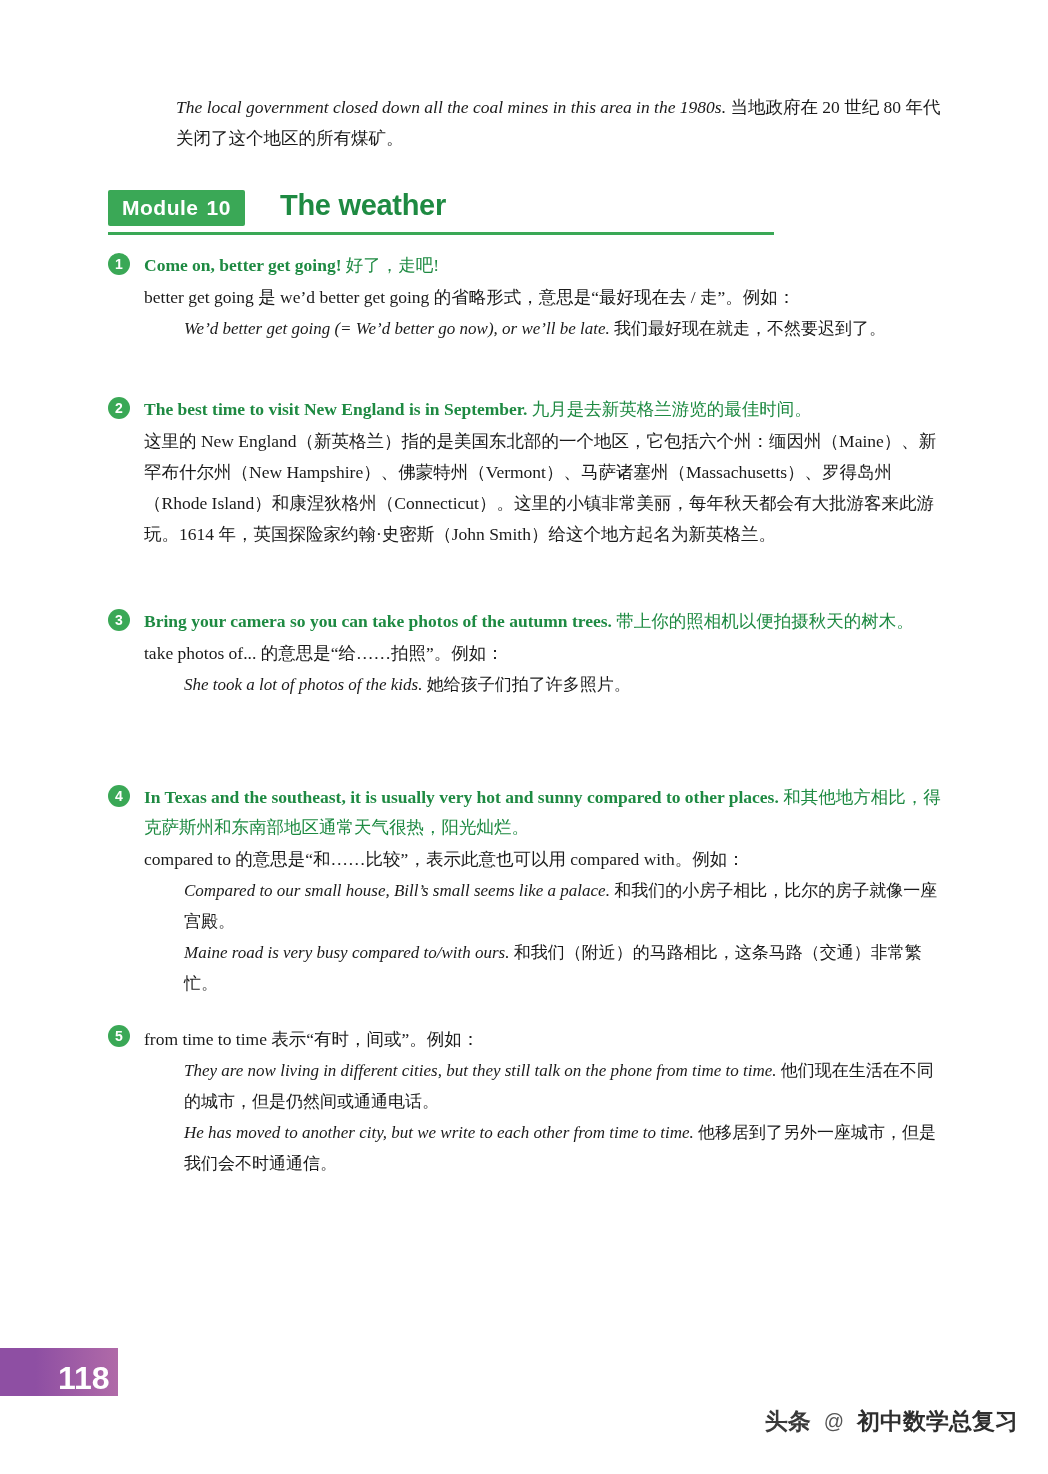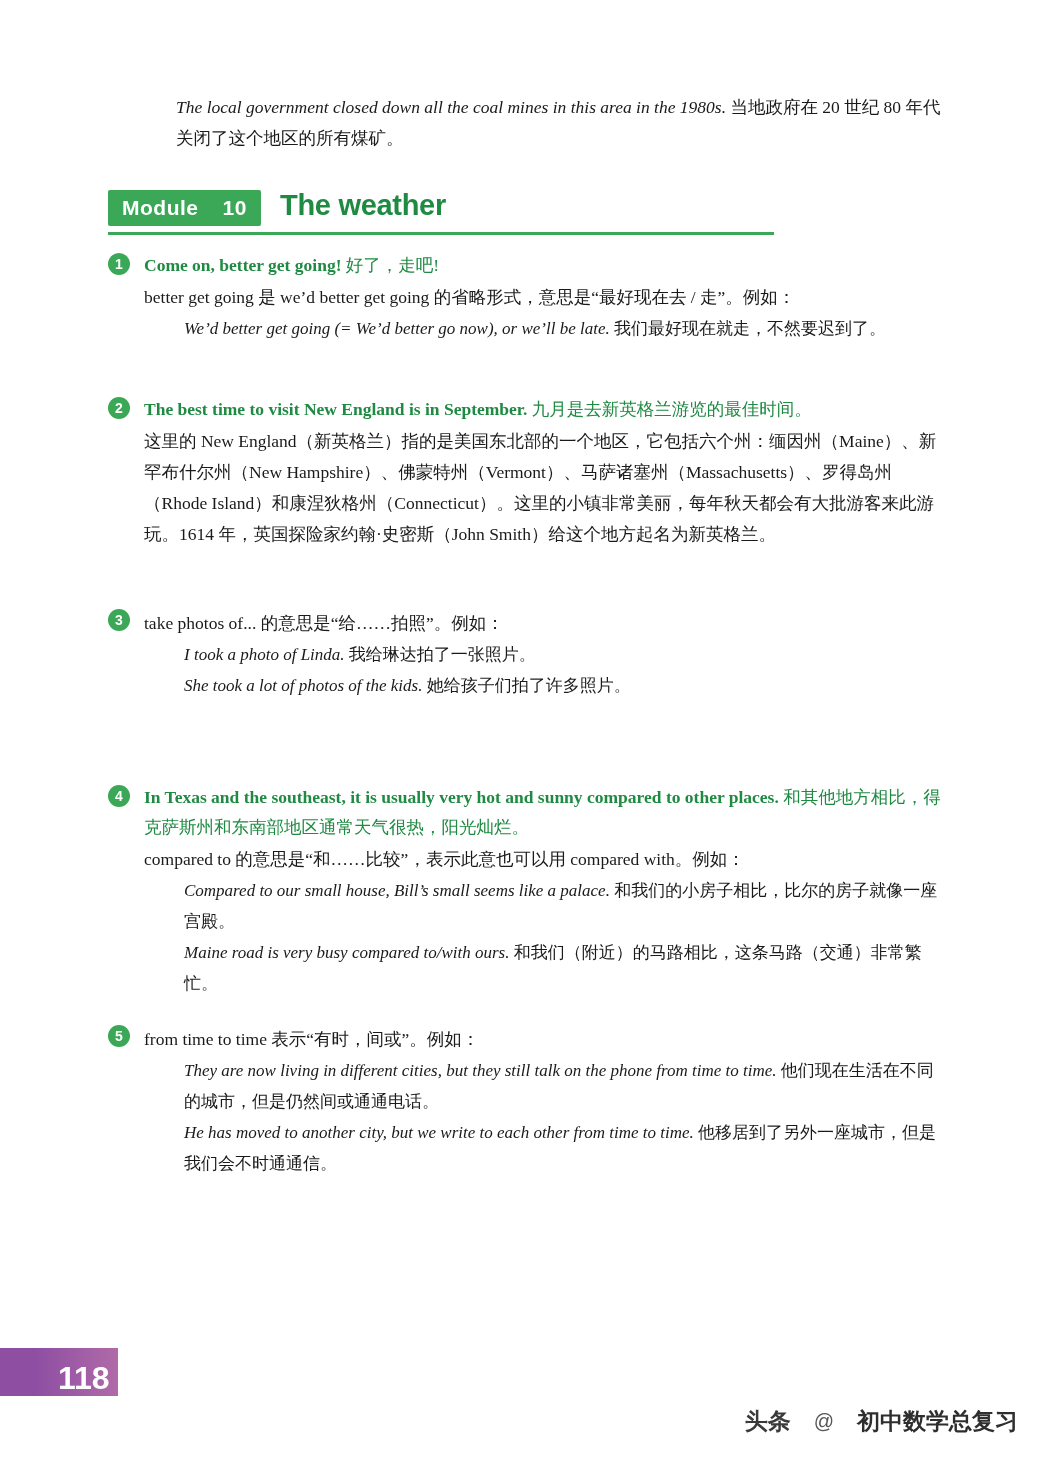--- a/index.html
+++ b/index.html
@@ -54,21 +54,21 @@
     background: #3aa856;
     color: #ffffff;
     font-family: "Liberation Sans", sans-serif;
     font-weight: bold;
     font-size: 21px;
     letter-spacing: 0.5px;
     line-height: 36px;
     border-radius: 2px;
     display: inline-flex;
     align-items: center;
-    gap: 24px;
+    gap: 8px;
   }
   .module-title {
     position: absolute;
     left: 172px;
     top: -1px;
     font-family: "Liberation Sans", sans-serif;
     font-weight: bold;
     font-size: 29px;
     color: #1e8a42;
     letter-spacing: -0.3px;
@@ -157,21 +157,21 @@
     font-family: "Liberation Sans", sans-serif;
     font-weight: bold;
     font-size: 32px;
   }
   .watermark {
     position: absolute;
     right: 30px;
     top: 1406px;
     display: flex;
     align-items: center;
-    gap: 23px;
+    gap: 13px;
     color: #4a4a4a;
     font-family: "Liberation Sans", sans-serif;
     font-size: 22px;
   }
   .wm-logo {
     font-weight: bold;
     font-size: 23px;
     color: #3a3a3a;
   }
   .wm-at {
@@ -226,25 +226,25 @@
         <span>The best time to visit New England is in September.</span>
         <span class="cn">九月是去新英格兰游览的最佳时间。</span>
       </div>
       <div class="expl">这里的 New England（新英格兰）指的是美国东北部的一个地区，它包括六个州：缅因州（Maine）、新罕布什尔州（New Hampshire）、佛蒙特州（Vermont）、马萨诸塞州（Massachusetts）、罗得岛州（Rhode Island）和康涅狄格州（Connecticut）。这里的小镇非常美丽，每年秋天都会有大批游客来此游玩。1614 年，英国探险家约翰·史密斯（John Smith）给这个地方起名为新英格兰。</div>
     </div>
   </div>
 
   <div class="entry" style="top:606px;">
     <div class="num">3</div>
     <div class="entry-body">
+      <div class="head">
+        <span>Bring your camera so you can take photos of the autumn trees.</span>
+        <span class="cn">带上你的照相机以便拍摄秋天的树木。</span>
+      </div>
       <div class="expl">take photos of... 的意思是“给……拍照”。例如：</div>
-      <div class="example">
-        <span class="en">I took a photo of Linda.</span>
-        <span class="cn">我给琳达拍了一张照片。</span>
-      </div>
       <div class="example">
         <span class="en">She took a lot of photos of the kids.</span>
         <span class="cn">她给孩子们拍了许多照片。</span>
       </div>
     </div>
   </div>
 
   <div class="entry" style="top:782px;">
     <div class="num">4</div>
     <div class="entry-body">

